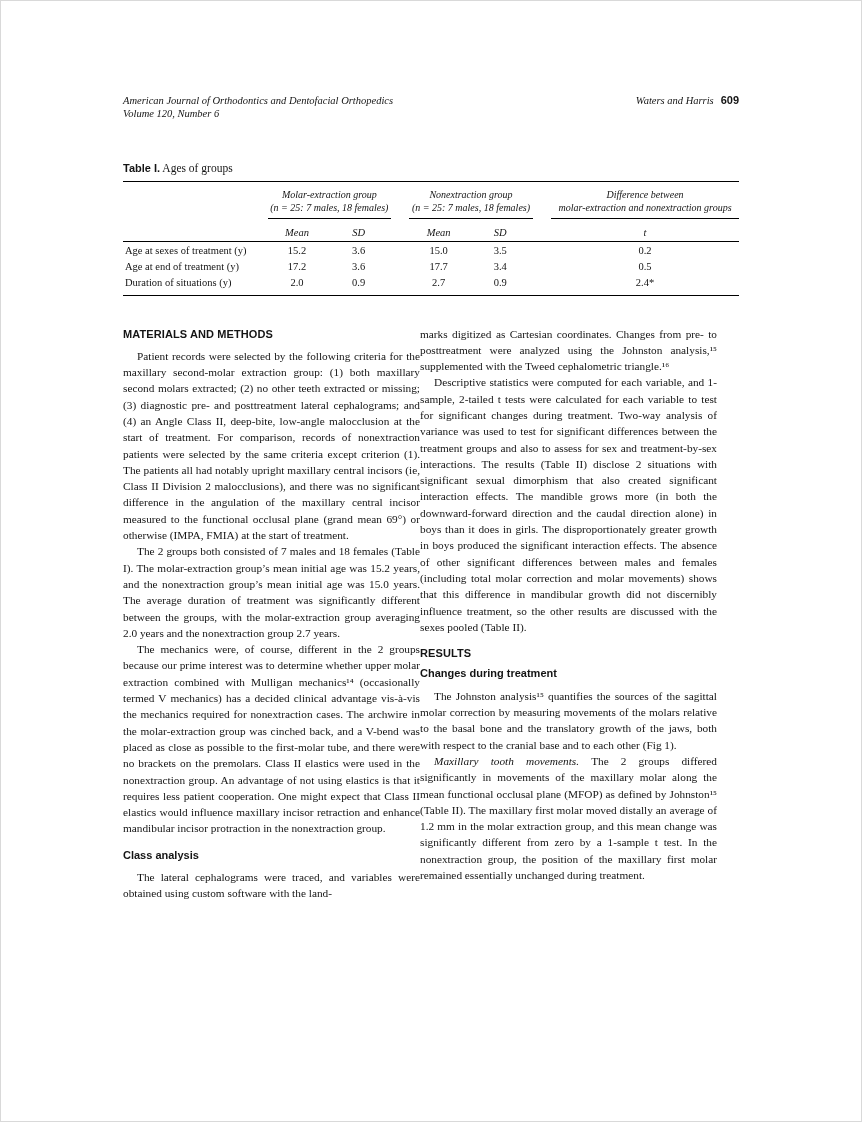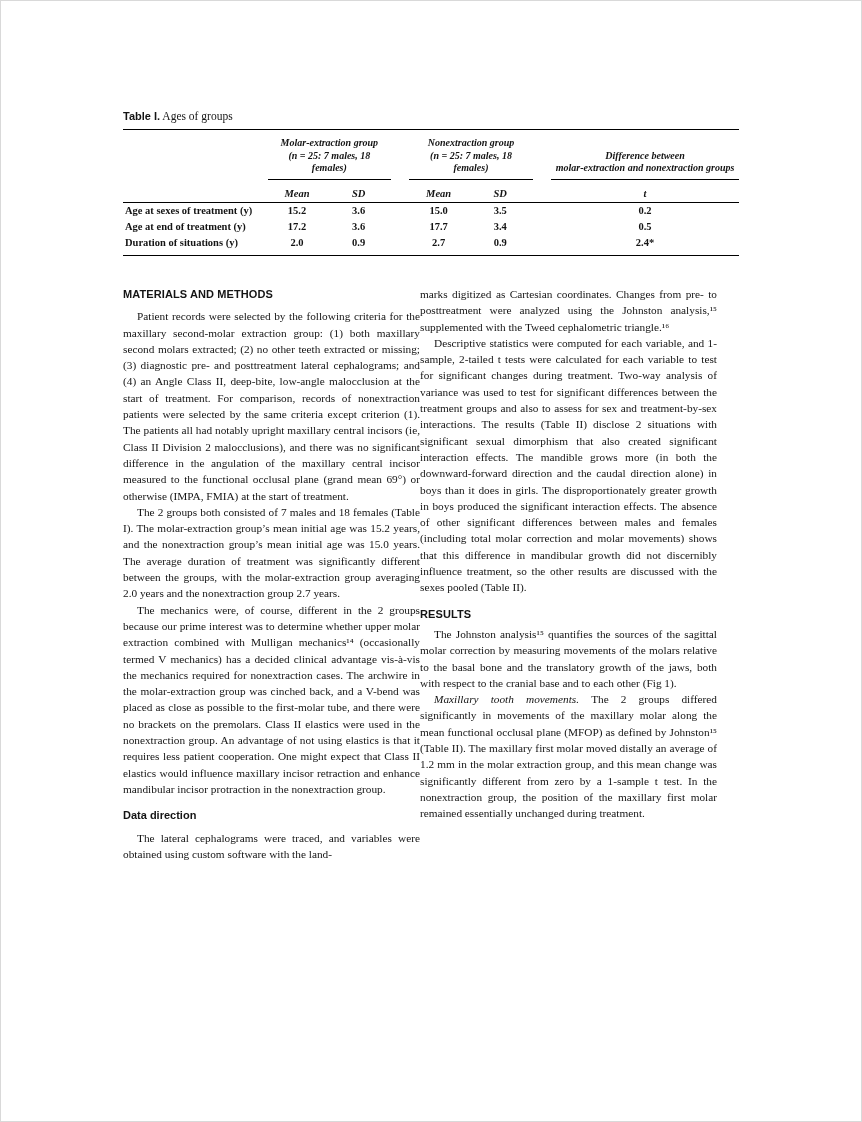--- a/index.html
+++ b/index.html
@@ -22,27 +22,27 @@
   .running-head {
     display: flex; justify-content: space-between; align-items: flex-start;
     font-size: 10.5px; line-height: 13px;
   }
   .running-head .left div { font-style: italic; }
   .running-head .right { white-space: nowrap; }
   .running-head .authors { font-style: italic; }
   .running-head .pageno { font-style: normal; font-weight: bold; font-family: "Liberation Sans", sans-serif; margin-left: 7px; font-size: 11px; }
 
   
-  .table-caption { margin-top: 16px; font-size: 11.5px; }
+  .table-caption { margin-top: 42px; font-size: 11.5px; }
   .table-caption .cap-label { font-family: "Liberation Sans", sans-serif; font-weight: bold; font-size: 11px; }
   table.ages {
     width: 100%; border-collapse: collapse; margin-top: 7px;
     font-size: 10.5px; border-top: 1.4px solid #000;
   }
-  table.ages th, table.ages td { font-weight: bold; padding: 1px 2px; }
+  table.ages th, table.ages td { font-weight: normal; padding: 1px 2px; }
   table.ages .grp {
     font-style: italic; text-align: center; vertical-align: bottom;
     font-size: 10px; line-height: 12.5px;
     border-bottom: 1px solid #000; padding: 7px 2px 4px 2px;
   }
   table.ages tr.subhead td {
     font-style: italic; text-align: center;
     border-bottom: 1px solid #000; padding: 8px 2px 3px 2px;
   }
   table.ages tr.subhead td.lbl { text-align: left; }
@@ -69,20 +69,29 @@
   }
   h2.results { margin-top: 10px; margin-bottom: 4px; }
   h3.changes { margin-top: 0; }
   .italic-lead { font-style: italic; }
 </style>
 </head>
 <body>
 
 <div class="page">
 
+  <div class="running-head">
+    <div class="left">
+      <div>American Journal of Orthodontics and Dentofacial Orthopedics</div>
+      <div>Volume 120, Number 6</div>
+    </div>
+    <div class="right">
+      <span class="authors">Waters and Harris</span><span class="pageno">609</span>
+    </div>
+  </div>
 
   <div class="table-caption">
     <span class="cap-label">Table I.</span>
     <span>Ages of groups</span>
   </div>
 
   <table class="ages">
     <colgroup>
       <col style="width:23.5%">
         <col style="width:9.5%">
@@ -155,28 +164,29 @@
     </table>
 
 
   <div class="body-cols">
 
     <div class="col">
       <h2 class="section">MATERIALS AND METHODS</h2>
       <p>Patient records were selected by the following criteria for the maxillary second-molar extraction group: (1) both maxillary second molars extracted; (2) no other teeth extracted or missing; (3) diagnostic pre- and posttreatment lateral cephalograms; and (4) an Angle Class II, deep-bite, low-angle malocclusion at the start of treatment. For comparison, records of nonextraction patients were selected by the same criteria except criterion (1). The patients all had notably upright maxillary central incisors (ie, Class II Division 2 malocclusions), and there was no significant difference in the angulation of the maxillary central incisor measured to the functional occlusal plane (grand mean 69°) or otherwise (IMPA, FMIA) at the start of treatment.</p>
       <p>The 2 groups both consisted of 7 males and 18 females (Table I). The molar-extraction group’s mean initial age was 15.2 years, and the nonextraction group’s mean initial age was 15.0 years. The average duration of treatment was significantly different between the groups, with the molar-extraction group averaging 2.0 years and the nonextraction group 2.7 years.</p>
       <p>The mechanics were, of course, different in the 2 groups because our prime interest was to determine whether upper molar extraction combined with Mulligan mechanics¹⁴ (occasionally termed V mechanics) has a decided clinical advantage vis-à-vis the mechanics required for nonextraction cases. The archwire in the molar-extraction group was cinched back, and a V-bend was placed as close as possible to the first-molar tube, and there were no brackets on the premolars. Class II elastics were used in the nonextraction group. An advantage of not using elastics is that it requires less patient cooperation. One might expect that Class II elastics would influence maxillary incisor retraction and enhance mandibular incisor protraction in the nonextraction group.</p>
-      <h3 class="subsection">Data direction</h3>
+      <h3 class="subsection">Class analysis</h3>
       <p>The lateral cephalograms were traced, and variables were obtained using custom software with the land-</p>
     </div>
 
     <div class="col">
       <p class="noindent">marks digitized as Cartesian coordinates. Changes from pre- to posttreatment were analyzed using the Johnston analysis,¹⁵ supplemented with the Tweed cephalometric triangle.¹⁶</p>
       <p>Descriptive statistics were computed for each variable, and 1-sample, 2-tailed t tests were calculated for each variable to test for significant changes during treatment. Two-way analysis of variance was used to test for significant differences between the treatment groups and also to assess for sex and treatment-by-sex interactions. The results (Table II) disclose 2 situations with significant sexual dimorphism that also created significant interaction effects. The mandible grows more (in both the downward-forward direction and the caudal direction alone) in boys than it does in girls. The disproportionately greater growth in boys produced the significant interaction effects. The absence of other significant differences between males and females (including total molar correction and molar movements) shows that this difference in mandibular growth did not discernibly influence treatment, so the other results are discussed with the sexes pooled (Table II).</p>
       <h2 class="section results">RESULTS</h2>
+      <h3 class="subsection changes">Changes during treatment</h3>
       <p>The Johnston analysis¹⁵ quantifies the sources of the sagittal molar correction by measuring movements of the molars relative to the basal bone and the translatory growth of the jaws, both with respect to the cranial base and to each other (Fig 1).</p>
       <p>
         <span class="italic-lead">Maxillary tooth movements. </span><span>The 2 groups differed significantly in movements of the maxillary molar along the mean functional occlusal plane (MFOP) as defined by Johnston¹⁵ (Table II). The maxillary first molar moved distally an average of 1.2 mm in the molar extraction group, and this mean change was significantly different from zero by a 1-sample t test. In the nonextraction group, the position of the maxillary first molar remained essentially unchanged during treatment.</span>
       </p>
     </div>
 
   </div>
 
 </div>
 

